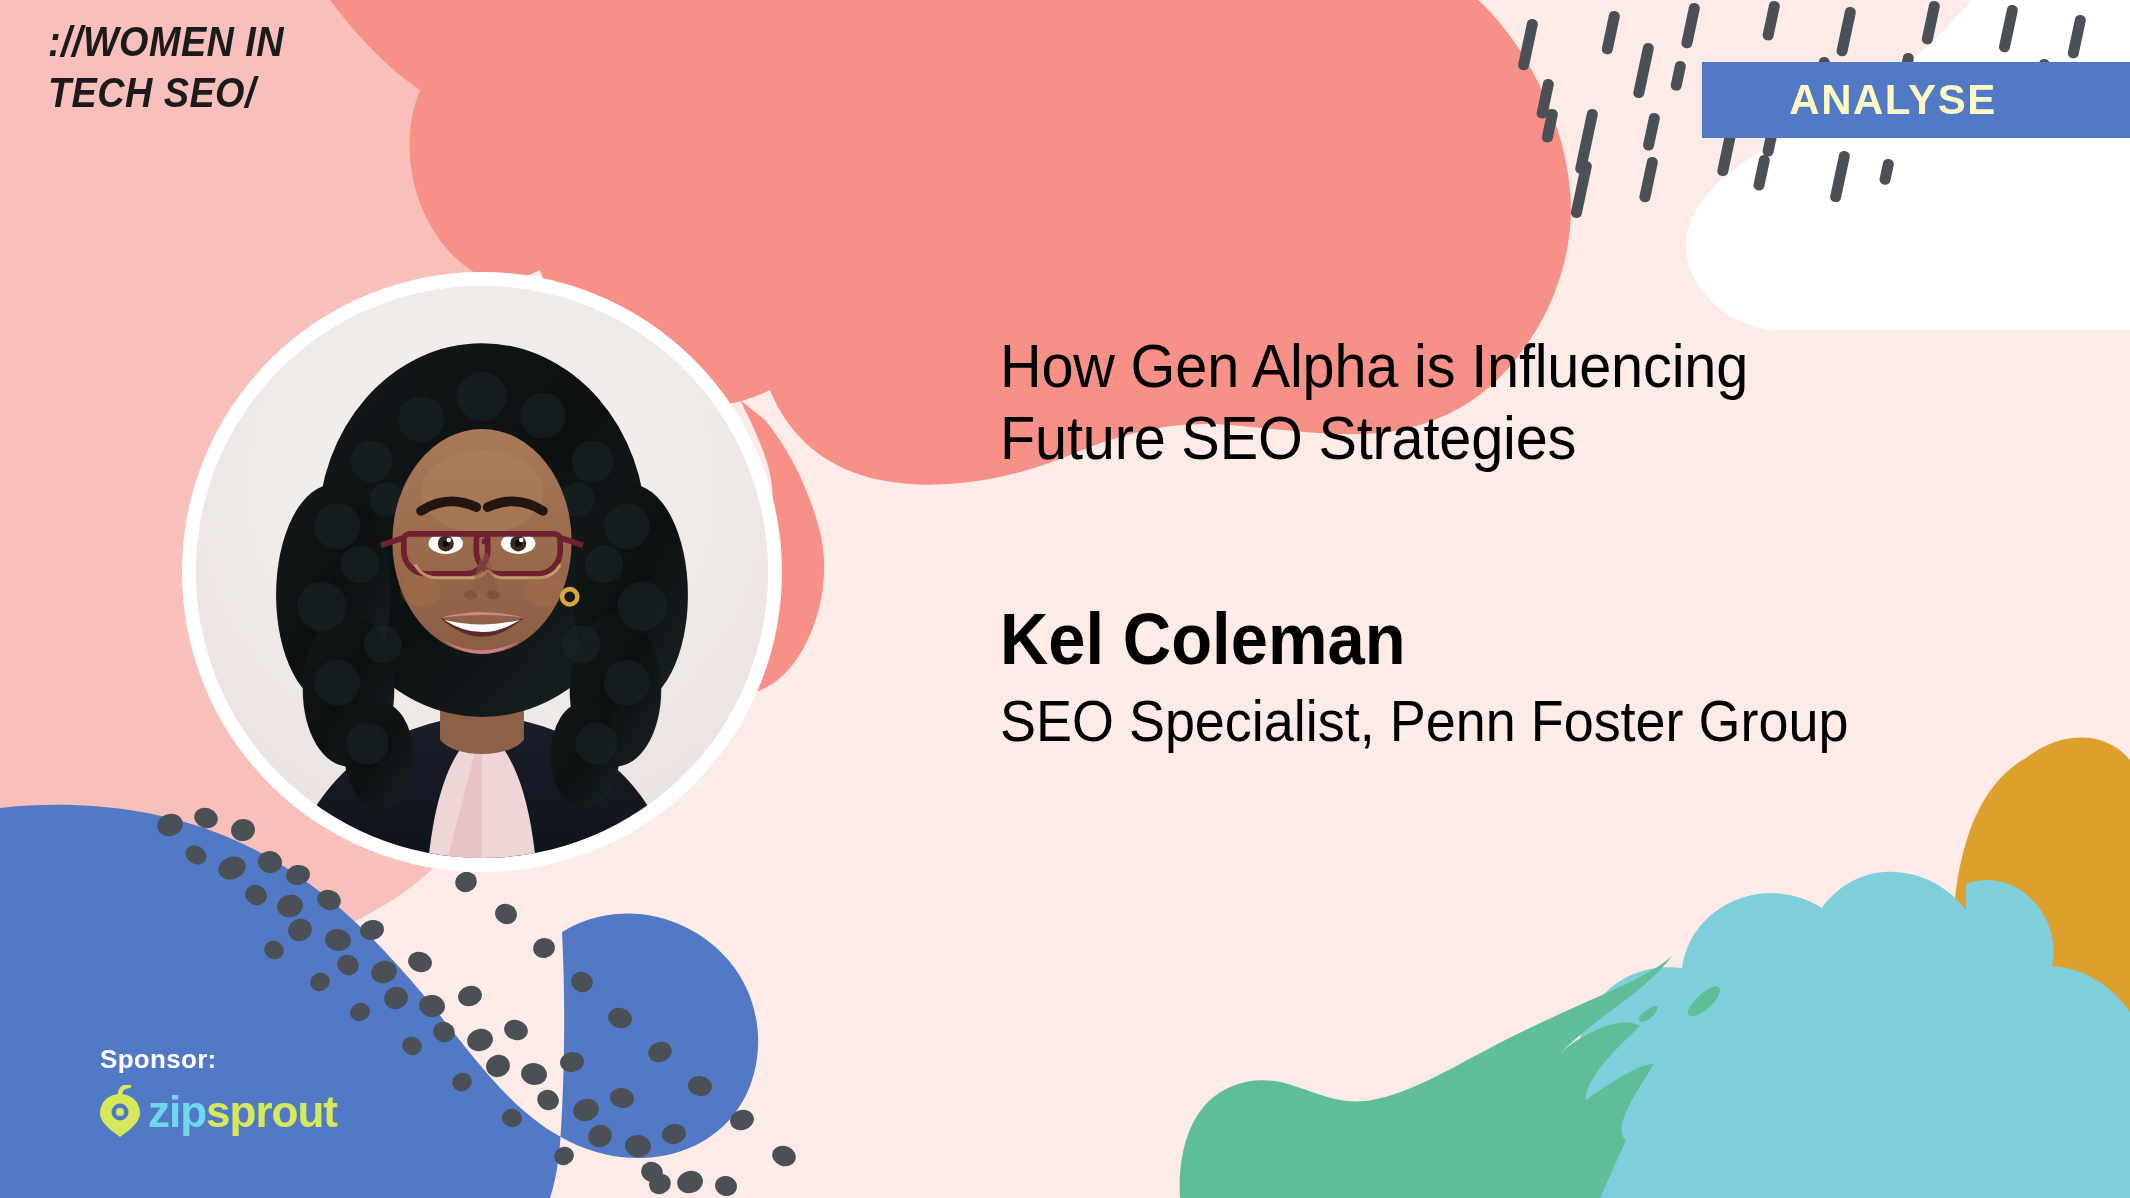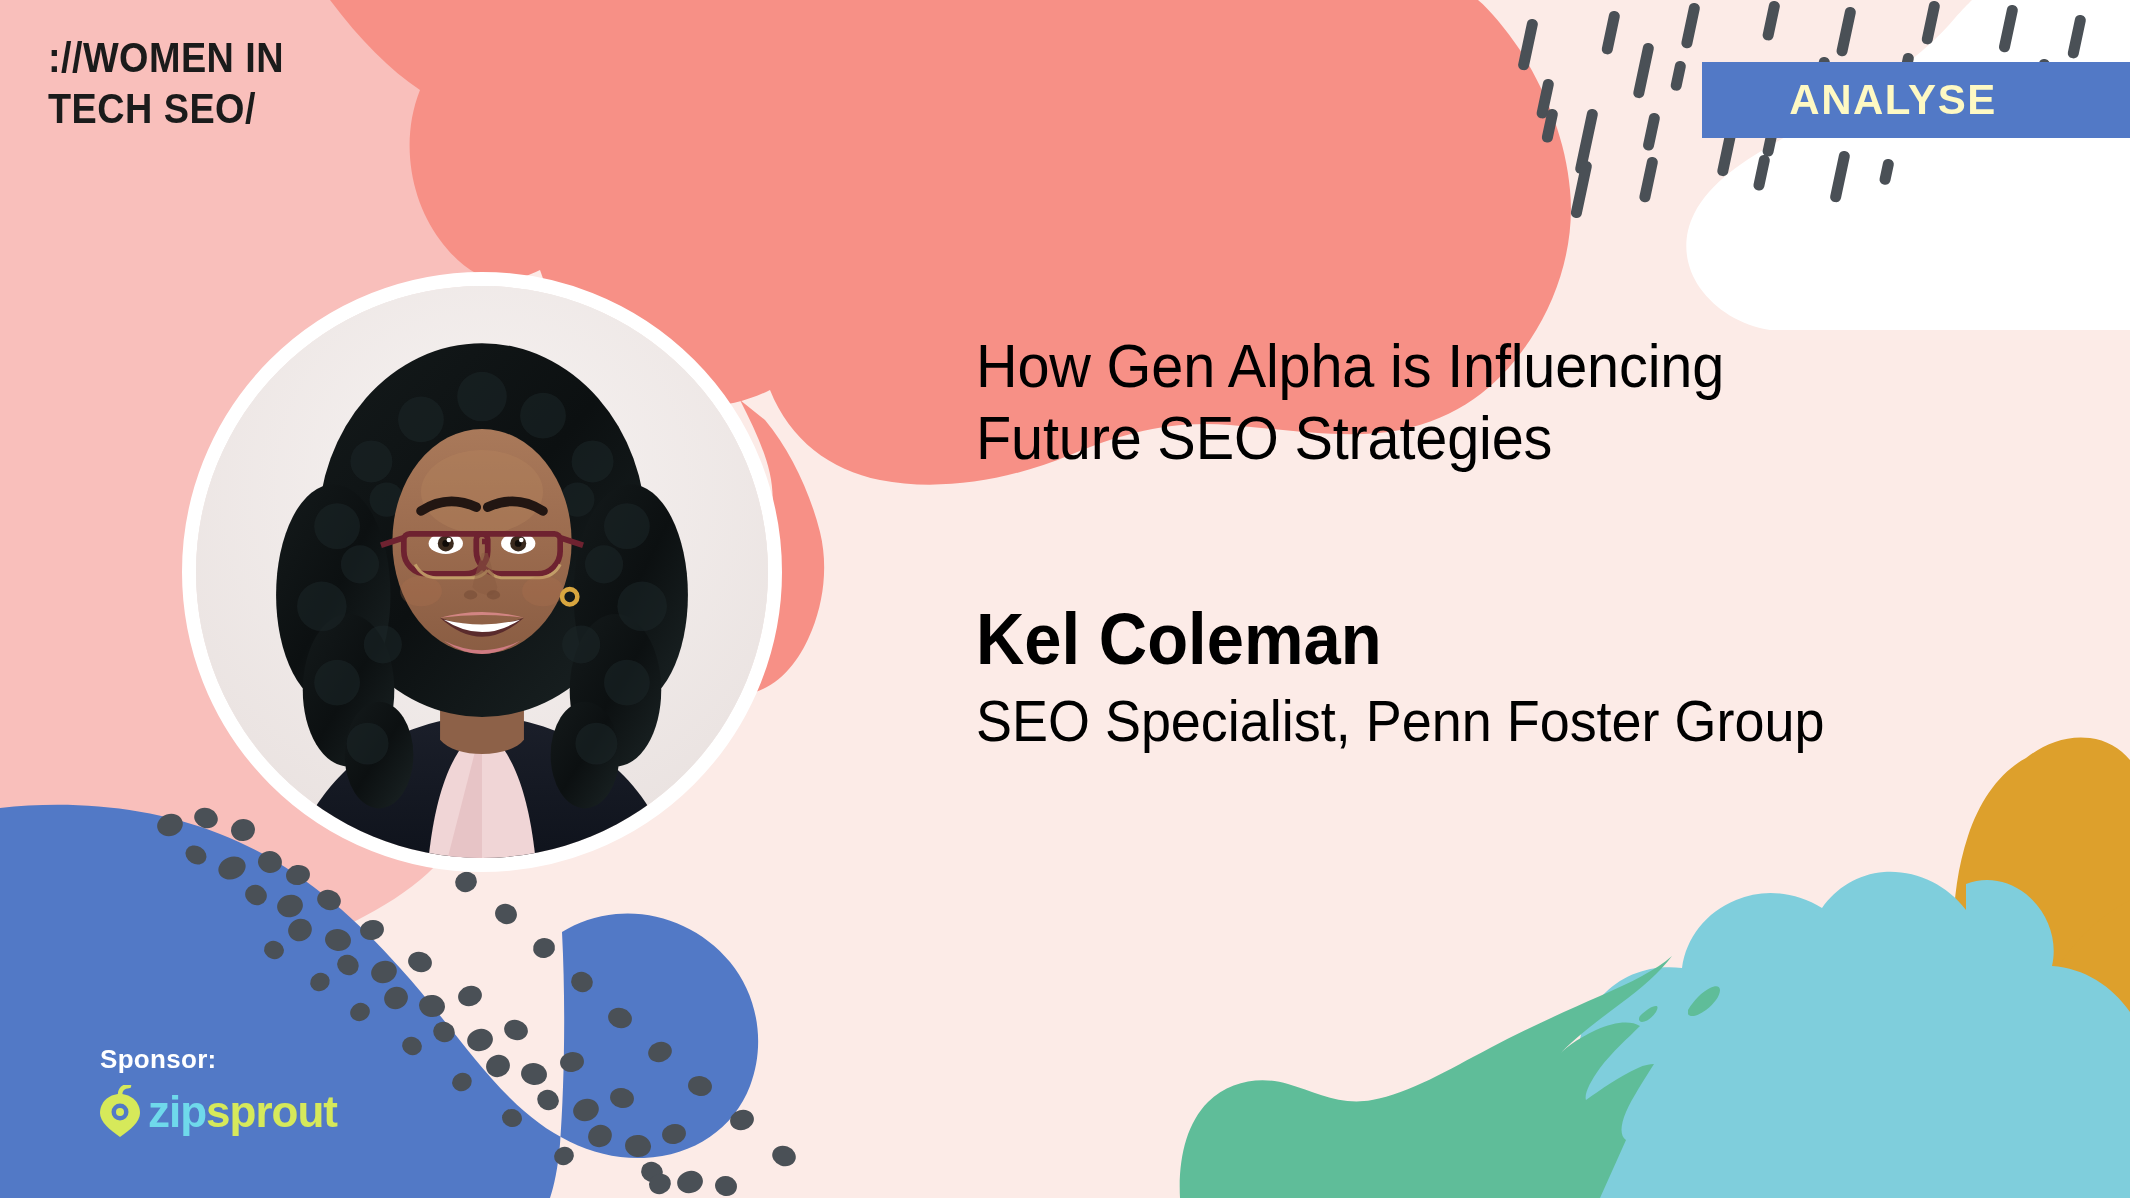--- a/index.html
+++ b/index.html
@@ -14,23 +14,24 @@
     overflow: hidden;
     background: #FCEBE7;
     font-family: "Liberation Sans", sans-serif;
   }
   .svg-full { position: absolute; left: 0; top: 0; width: 2130px; height: 1198px; }
 
   
   #logo {
     position: absolute;
     left: 48px;
-    top: 32px;
+    top: 16px;
     z-index: 40;
     line-height: 1.18;
+    font-style: italic;
   }
   #logo .logo-line {
     font-family: "Liberation Sans Narrow", "Liberation Sans", sans-serif;
     font-weight: 700;
     font-size: 43px;
     letter-spacing: 0.5px;
     color: #1b1b1b;
     white-space: nowrap;
     transform: scaleX(0.88);
     transform-origin: left center;
@@ -79,21 +80,21 @@
     height: 100%;
     border-radius: 50%;
     overflow: hidden;
     background: #efe9e8;
   }
   #portrait svg { display: block; width: 100%; height: 100%; }
 
   
   #text-block {
     position: absolute;
-    left: 976px;
+    left: 1000px;
     top: 330px;
     width: 1020px;
     z-index: 40;
   }
   #talk-title {
     font-family: "Liberation Sans Narrow", "Liberation Sans", sans-serif;
     font-size: 62px;
     font-weight: 400;
     color: #000000;
     line-height: 1.16;

